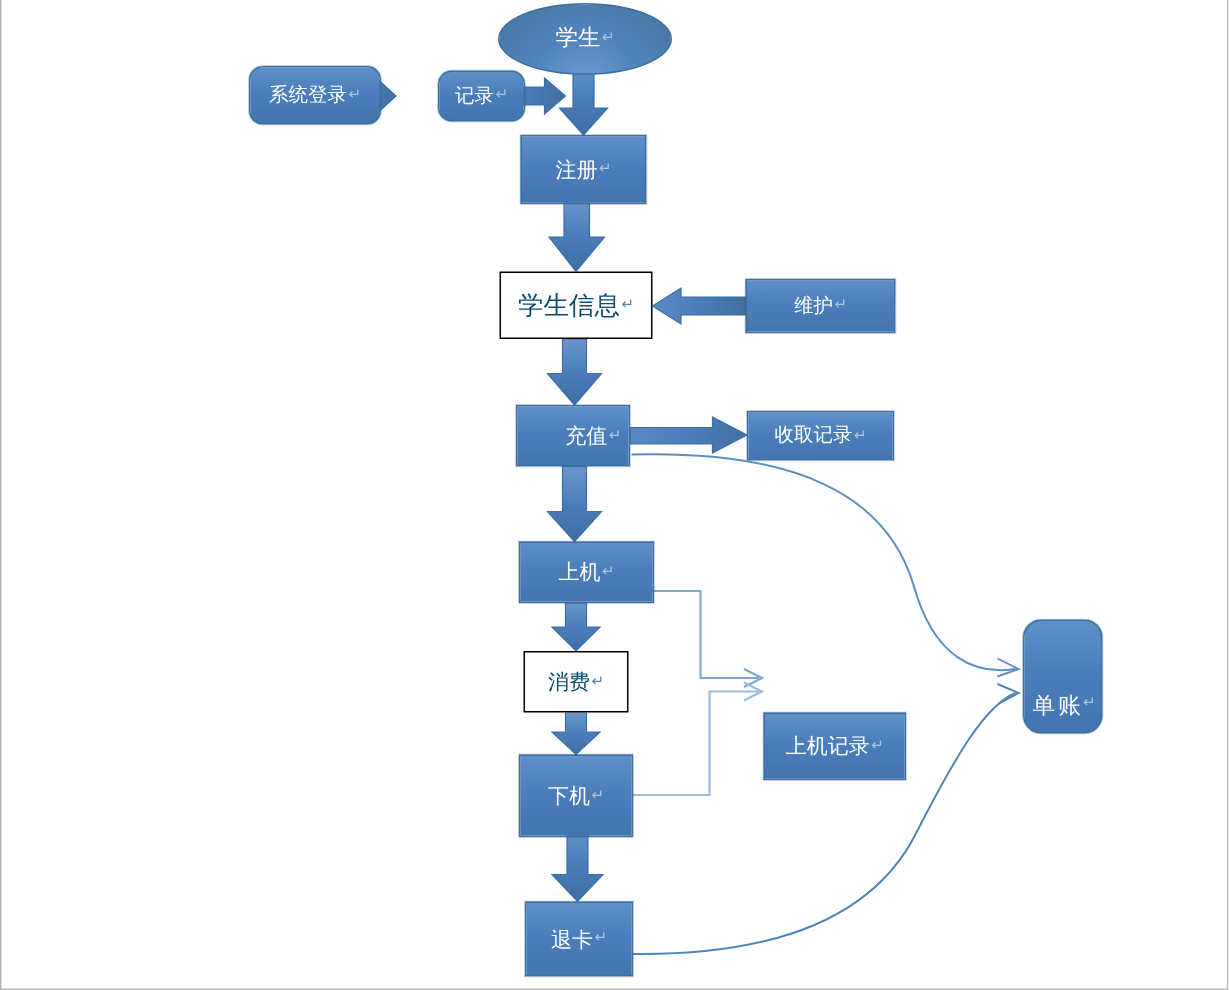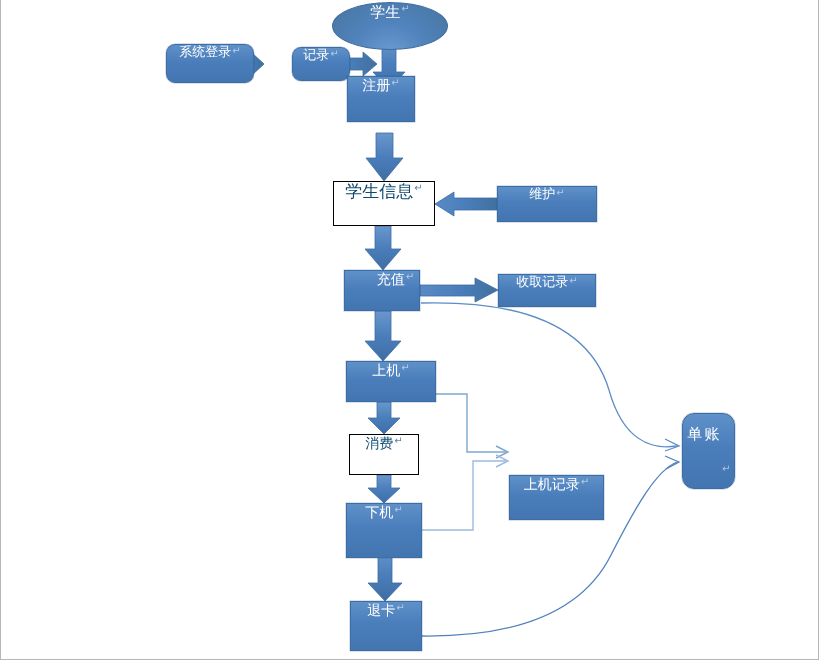--- a/index.html
+++ b/index.html
@@ -25,21 +25,21 @@
     position: absolute;
     left: 0;
     top: 0;
     width: 819px;
     height: 660px;
   }
   .node {
     position: absolute;
     box-sizing: border-box;
     display: flex;
-    align-items: flex-start;
+    align-items: center;
     justify-content: center;
     text-align: center;
     line-height: 1.15;
     z-index: 5;
   }
   
   .node.blue {
     background: linear-gradient(180deg, #5f90c8 0%, #4a7ebb 45%, #4375b0 100%);
     border: 1px solid #3b6ea5;
     color: #ffffff;
@@ -175,21 +175,21 @@
   <div class="node blue rounded" style="left:137px; top:44px; width:88px; height:39px; font-size:13px;">
     <span class="label">系统登录</span>
       <span class="pilcrow">↵</span>
   </div>
 
   <div class="node blue rounded" style="left:263px; top:47px; width:58px; height:34px; font-size:13px;">
     <span class="label">记录</span>
       <span class="pilcrow">↵</span>
   </div>
 
-  <div class="node blue" style="left:346px; top:76px; width:68px; height:46px; font-size:14px;">
+  <div class="node blue" style="left:346px; top:90px; width:84px; height:46px; font-size:14px;">
     <span class="label">注册</span>
       <span class="pilcrow">↵</span>
   </div>
 
   <div class="node white" style="left:332px; top:181px; width:102px; height:45px; font-size:17px; font-family:'Liberation Serif', serif;">
     <span class="label">学生信息</span>
       <span class="pilcrow">↵</span>
   </div>
 
   <div class="node blue" style="left:496px; top:186px; width:100px; height:36px; font-size:13px;">

